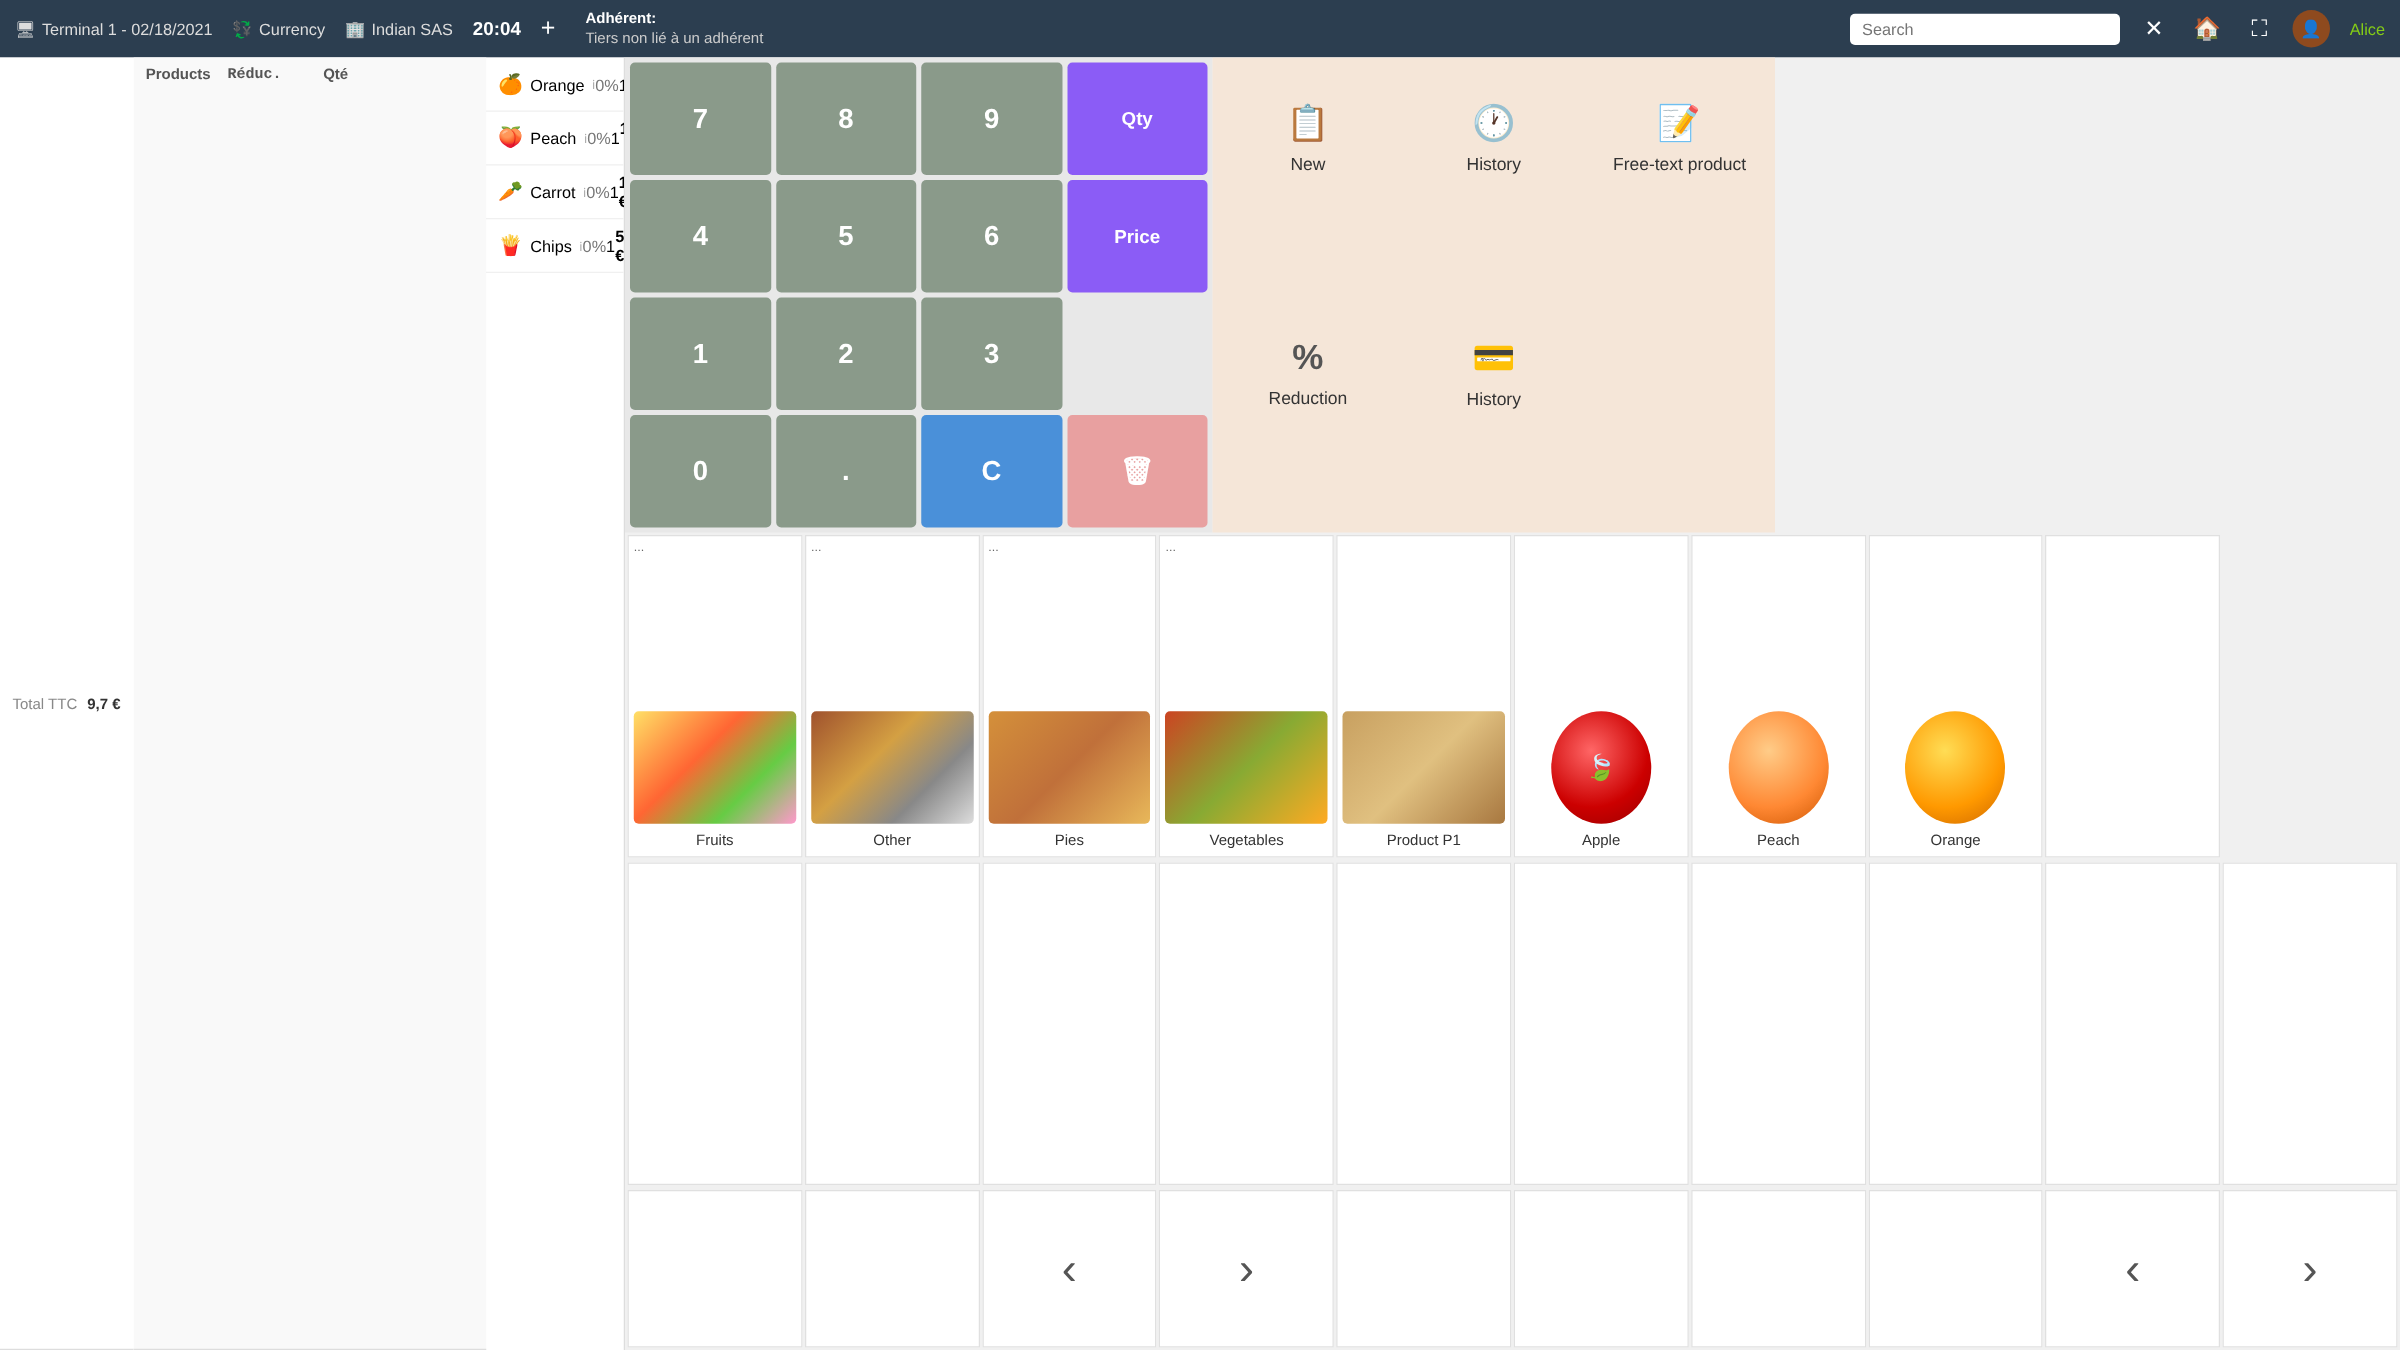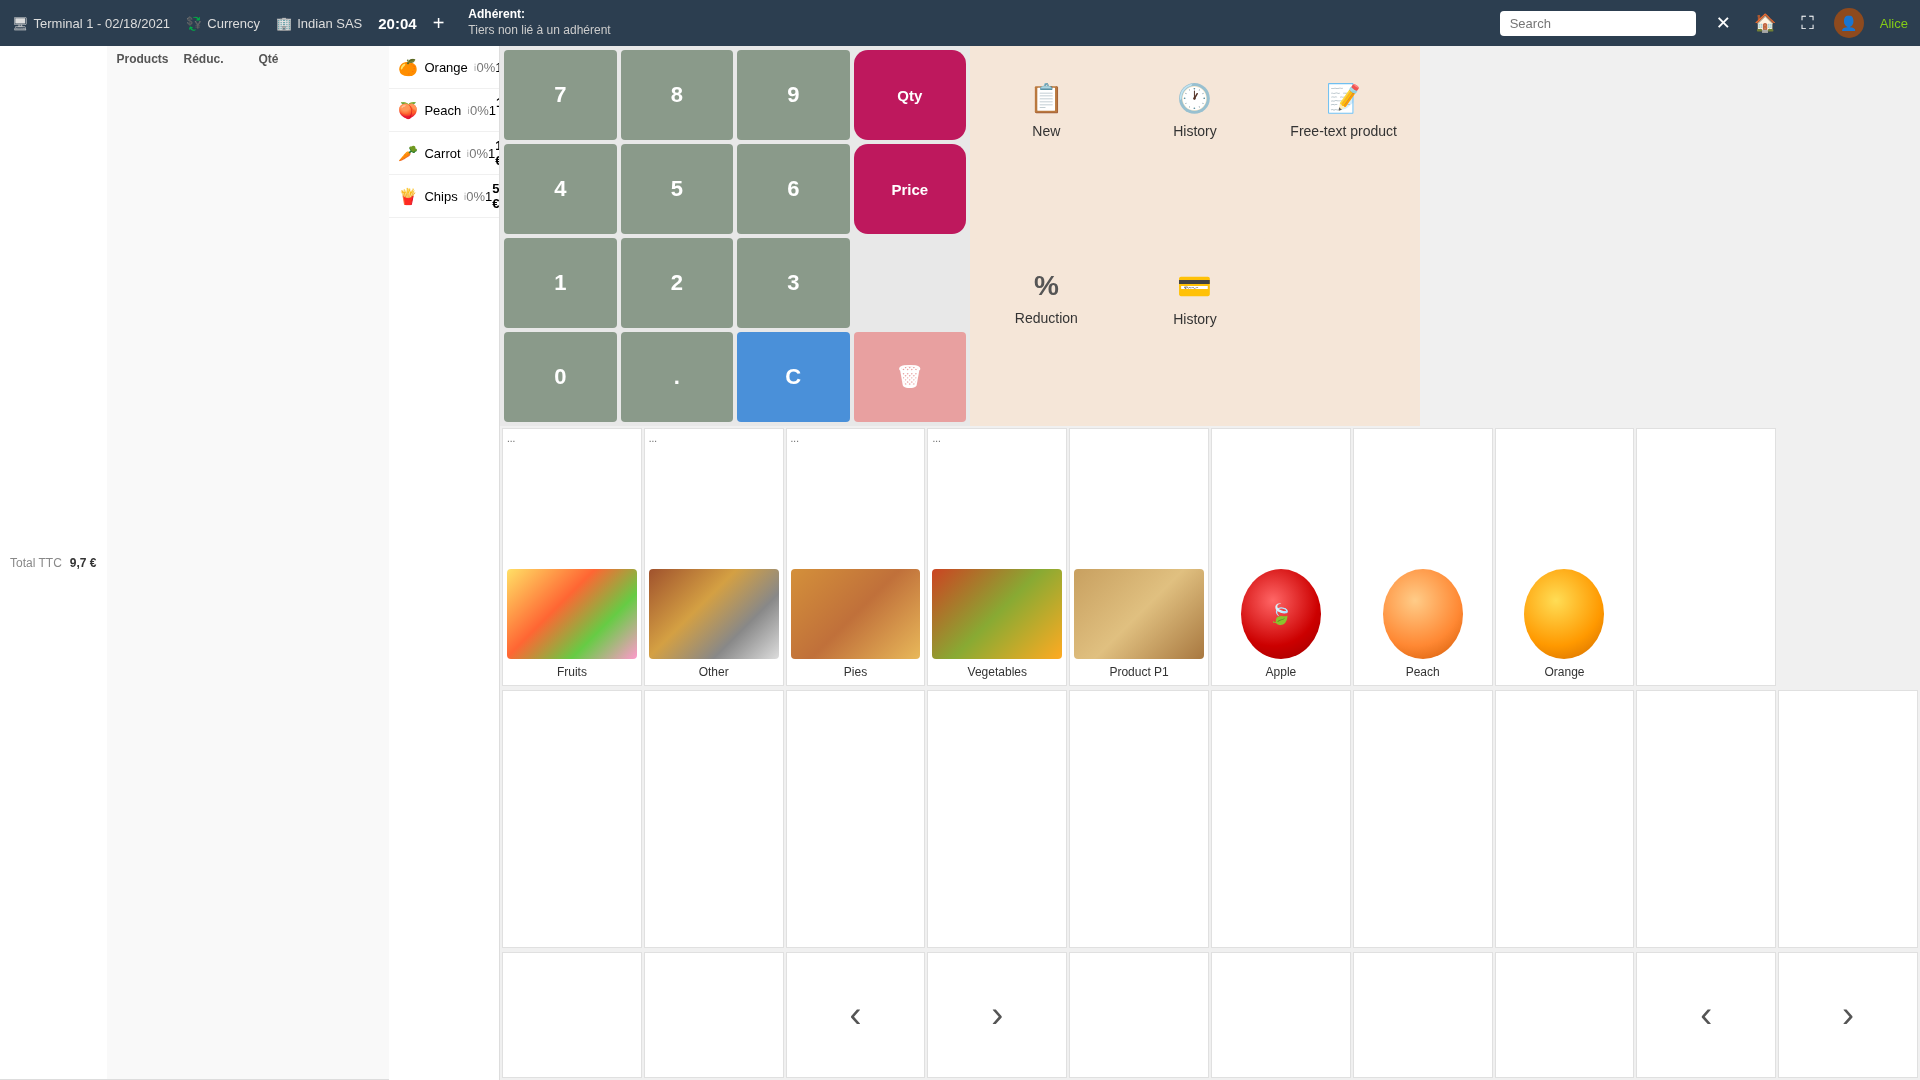--- a/index.html
+++ b/index.html
@@ -40,21 +40,21 @@
       color: #ccc;
       line-height: 1.3;
     }
     .header-adherent strong { color: white; font-size: 12px; }
     .header-spacer { flex: 1; }
     .search-box {
       background: white;
       border: none;
       border-radius: 4px;
       padding: 5px 10px;
-      width: 196px;
+      width: 216px;
       font-size: 13px;
     }
     .header-icon-btn {
       background: transparent;
       border: none;
       color: white;
       font-size: 18px;
       cursor: pointer;
       padding: 4px;
     }
@@ -88,21 +88,21 @@
     .order-header {
       display: flex;
       padding: 6px 10px;
       border-bottom: 1px solid #ddd;
       background: #f9f9f9;
       font-size: 12px;
       font-weight: bold;
       color: #555;
     }
     .order-header .col-product { flex: 1; }
-    .order-header .col-reduc { width: 70px; text-align: center; }
+    .order-header .col-reduc { width: 70px; text-align: center; font-family: Liberation Mono, monospace; }
     .order-header .col-qty { width: 60px; text-align: center; }
     .order-header .col-total { width: 80px; text-align: right; }
     .order-rows { flex: 1; overflow-y: auto; }
     .order-row {
       display: flex;
       align-items: center;
       padding: 6px 10px;
       border-bottom: 1px solid #f0f0f0;
       font-size: 13px;
     }
@@ -134,24 +134,23 @@
       font-size: 22px;
       font-weight: bold;
       color: white;
       cursor: pointer;
       display: flex;
       align-items: center;
       justify-content: center;
       height: 90px;
     }
     .numpad-btn.action {
-      background: #be185d;
+      background: #8b5cf6;
       font-size: 15px;
       font-weight: bold;
-      border-radius: 14px;
     }
     .numpad-btn.clear {
       background: #4a90d9;
       font-size: 22px;
     }
     .numpad-btn.delete {
       background: #e8a0a0;
       font-size: 22px;
     }
 

